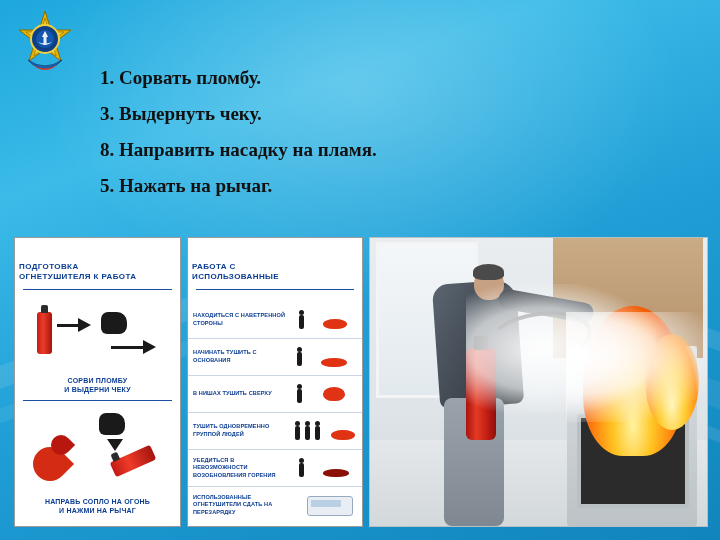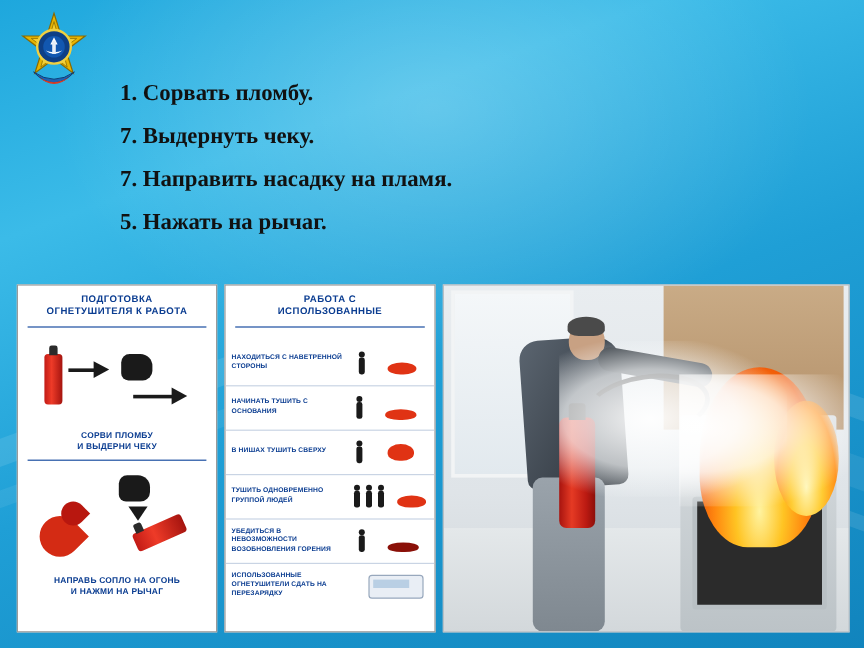--- a/index.html
+++ b/index.html
@@ -108,28 +108,28 @@
     width: 339px;
     position: relative;
     overflow: hidden;
     background: #cfd8de;
     border: 1px solid #b9c0c4;
     box-sizing: border-box;
   }
 
   
   .p-head {
-    text-align: center;
+    text-align: left;
     color: #0b3d91;
     font-family: "Liberation Sans", sans-serif;
     font-weight: bold;
     font-size: 8px;
     letter-spacing: 0.4px;
     line-height: 1.25;
-    padding: 7px 4px 4px;
+    padding: 24px 4px 4px;
   }
   .p-rule {
     height: 1px;
     background: #1c4fa1;
     margin: 3px 8px 0;
   }
   .p1-row {
     position: relative;
     height: 86px;
   }
@@ -408,22 +408,22 @@
         <rect x="35.5" y="26" width="3" height="11" fill="#e8eef8"></rect>
         <path d="M20 52 q17 12 34 0 q-17 18 -34 0 z" fill="#1d63b5" stroke="#0c3a73" stroke-width="0.8"></path>
         <path d="M24 56 q13 9 26 0 q-13 12 -26 0 z" fill="#e03b20"></path>
       </g>
     </svg>
   </div>
 
 
   <div class="steps">
     <div class="step">1. Сорвать пломбу.</div>
-    <div class="step">7. Выдернуть чеку.</div>
-    <div class="step">7. Направить насадку на пламя.</div>
+    <div class="step">3. Выдернуть чеку.</div>
+    <div class="step">8. Направить насадку на пламя.</div>
     <div class="step">5. Нажать на рычаг.</div>
   </div>
 
   <div class="images">
 
     <div class="poster p1">
       <div class="p-head">
         <div>ПОДГОТОВКА</div>
         <div>ОГНЕТУШИТЕЛЯ К РАБОТА</div>
       </div>

